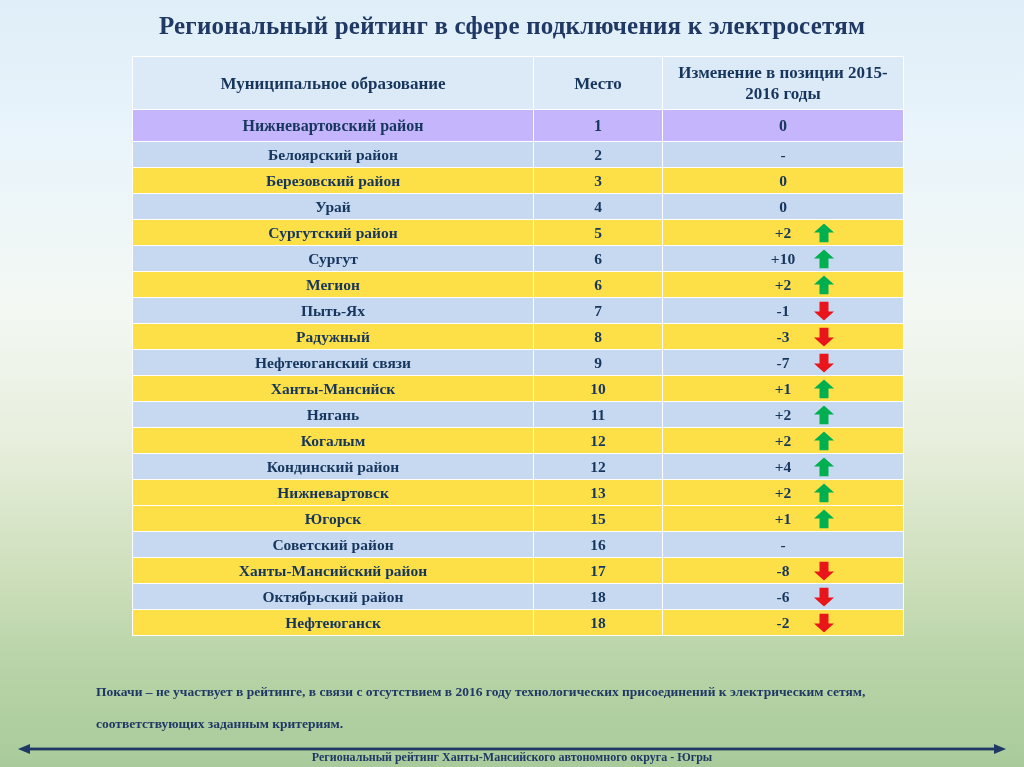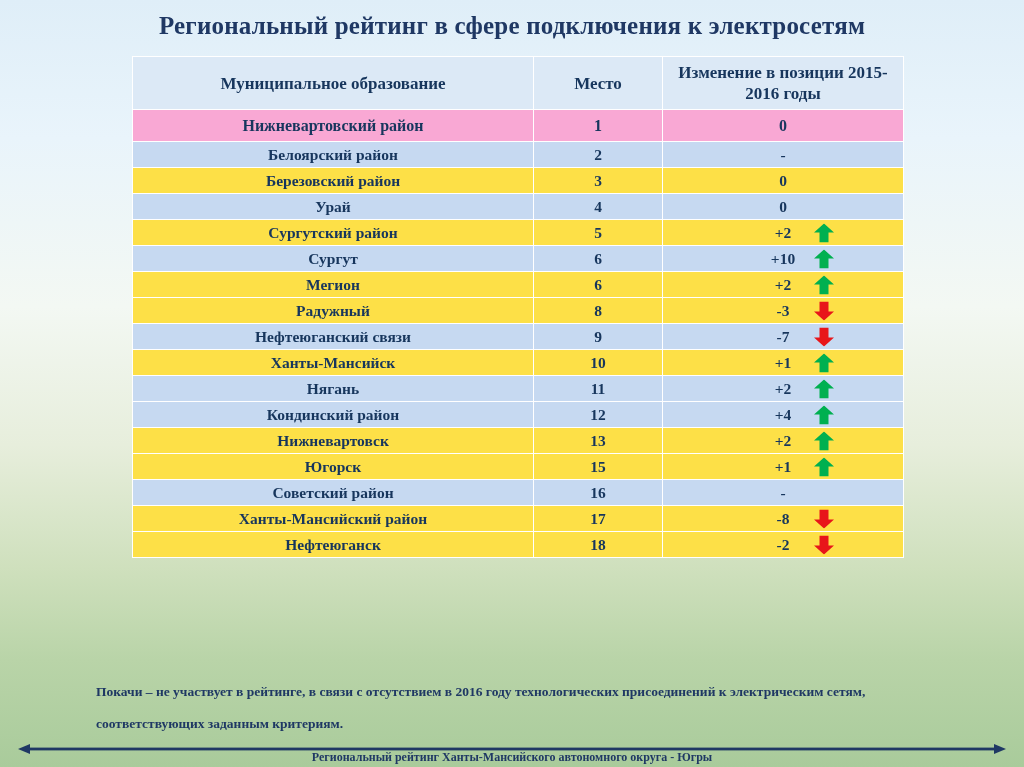--- a/index.html
+++ b/index.html
@@ -72,21 +72,21 @@
     font-weight: bold;
     color: #17365d;
     text-align: center;
     height: 25px;
     background: #c6d9f1;
   }
   tbody tr.alt td { background: #fde047; }
   tbody tr.first td {
     height: 31px;
     font-size: 16px;
-    background: #f9a8d4;
+    background: #c4b5fd;
   }
   td.name { text-align: center; }
   td.place { text-align: center; }
   td.delta {
     position: relative;
     text-align: center;
   }
   .delta-inner {
     display: inline-block;
     position: relative;
@@ -192,20 +192,29 @@
           </tr>
           <tr class="alt">
             <td class="name">Мегион</td>
             <td class="place">6</td>
             <td class="delta"><span class="delta-inner"><span class="delta-val">+2</span><span class="arrow">
                   <svg width="20" height="19" viewBox="0 0 20 19">
                     <polygon points="10,0 20,9 14.5,9 14.5,19 5.5,19 5.5,9 0,9" fill="#00b050"></polygon>
                   </svg>
                 </span></span></td>
           </tr>
+          <tr>
+            <td class="name">Пыть-Ях</td>
+            <td class="place">7</td>
+            <td class="delta"><span class="delta-inner"><span class="delta-val">-1</span><span class="arrow">
+                  <svg width="20" height="19" viewBox="0 0 20 19">
+                    <polygon points="10,19 20,10 14.5,10 14.5,0 5.5,0 5.5,10 0,10" fill="#e8161a"></polygon>
+                  </svg>
+                </span></span></td>
+          </tr>
           <tr class="alt">
             <td class="name">Радужный</td>
             <td class="place">8</td>
             <td class="delta"><span class="delta-inner"><span class="delta-val">-3</span><span class="arrow">
                   <svg width="20" height="19" viewBox="0 0 20 19">
                     <polygon points="10,19 20,10 14.5,10 14.5,0 5.5,0 5.5,10 0,10" fill="#e8161a"></polygon>
                   </svg>
                 </span></span></td>
           </tr>
           <tr>
@@ -228,20 +237,29 @@
           </tr>
           <tr>
             <td class="name">Нягань</td>
             <td class="place">11</td>
             <td class="delta"><span class="delta-inner"><span class="delta-val">+2</span><span class="arrow">
                   <svg width="20" height="19" viewBox="0 0 20 19">
                     <polygon points="10,0 20,9 14.5,9 14.5,19 5.5,19 5.5,9 0,9" fill="#00b050"></polygon>
                   </svg>
                 </span></span></td>
           </tr>
+          <tr class="alt">
+            <td class="name">Когалым</td>
+            <td class="place">12</td>
+            <td class="delta"><span class="delta-inner"><span class="delta-val">+2</span><span class="arrow">
+                  <svg width="20" height="19" viewBox="0 0 20 19">
+                    <polygon points="10,0 20,9 14.5,9 14.5,19 5.5,19 5.5,9 0,9" fill="#00b050"></polygon>
+                  </svg>
+                </span></span></td>
+          </tr>
           <tr>
             <td class="name">Кондинский район</td>
             <td class="place">12</td>
             <td class="delta"><span class="delta-inner"><span class="delta-val">+4</span><span class="arrow">
                   <svg width="20" height="19" viewBox="0 0 20 19">
                     <polygon points="10,0 20,9 14.5,9 14.5,19 5.5,19 5.5,9 0,9" fill="#00b050"></polygon>
                   </svg>
                 </span></span></td>
           </tr>
           <tr class="alt">
@@ -264,20 +282,29 @@
           </tr>
           <tr>
             <td class="name">Советский район</td>
             <td class="place">16</td>
             <td class="delta"><span class="delta-inner"><span class="delta-val">-</span></span></td>
           </tr>
           <tr class="alt">
             <td class="name">Ханты-Мансийский район</td>
             <td class="place">17</td>
             <td class="delta"><span class="delta-inner"><span class="delta-val">-8</span><span class="arrow">
+                  <svg width="20" height="19" viewBox="0 0 20 19">
+                    <polygon points="10,19 20,10 14.5,10 14.5,0 5.5,0 5.5,10 0,10" fill="#e8161a"></polygon>
+                  </svg>
+                </span></span></td>
+          </tr>
+          <tr>
+            <td class="name">Октябрьский район</td>
+            <td class="place">18</td>
+            <td class="delta"><span class="delta-inner"><span class="delta-val">-6</span><span class="arrow">
                   <svg width="20" height="19" viewBox="0 0 20 19">
                     <polygon points="10,19 20,10 14.5,10 14.5,0 5.5,0 5.5,10 0,10" fill="#e8161a"></polygon>
                   </svg>
                 </span></span></td>
           </tr>
           <tr class="alt">
             <td class="name">Нефтеюганск</td>
             <td class="place">18</td>
             <td class="delta"><span class="delta-inner"><span class="delta-val">-2</span><span class="arrow">
                   <svg width="20" height="19" viewBox="0 0 20 19">

